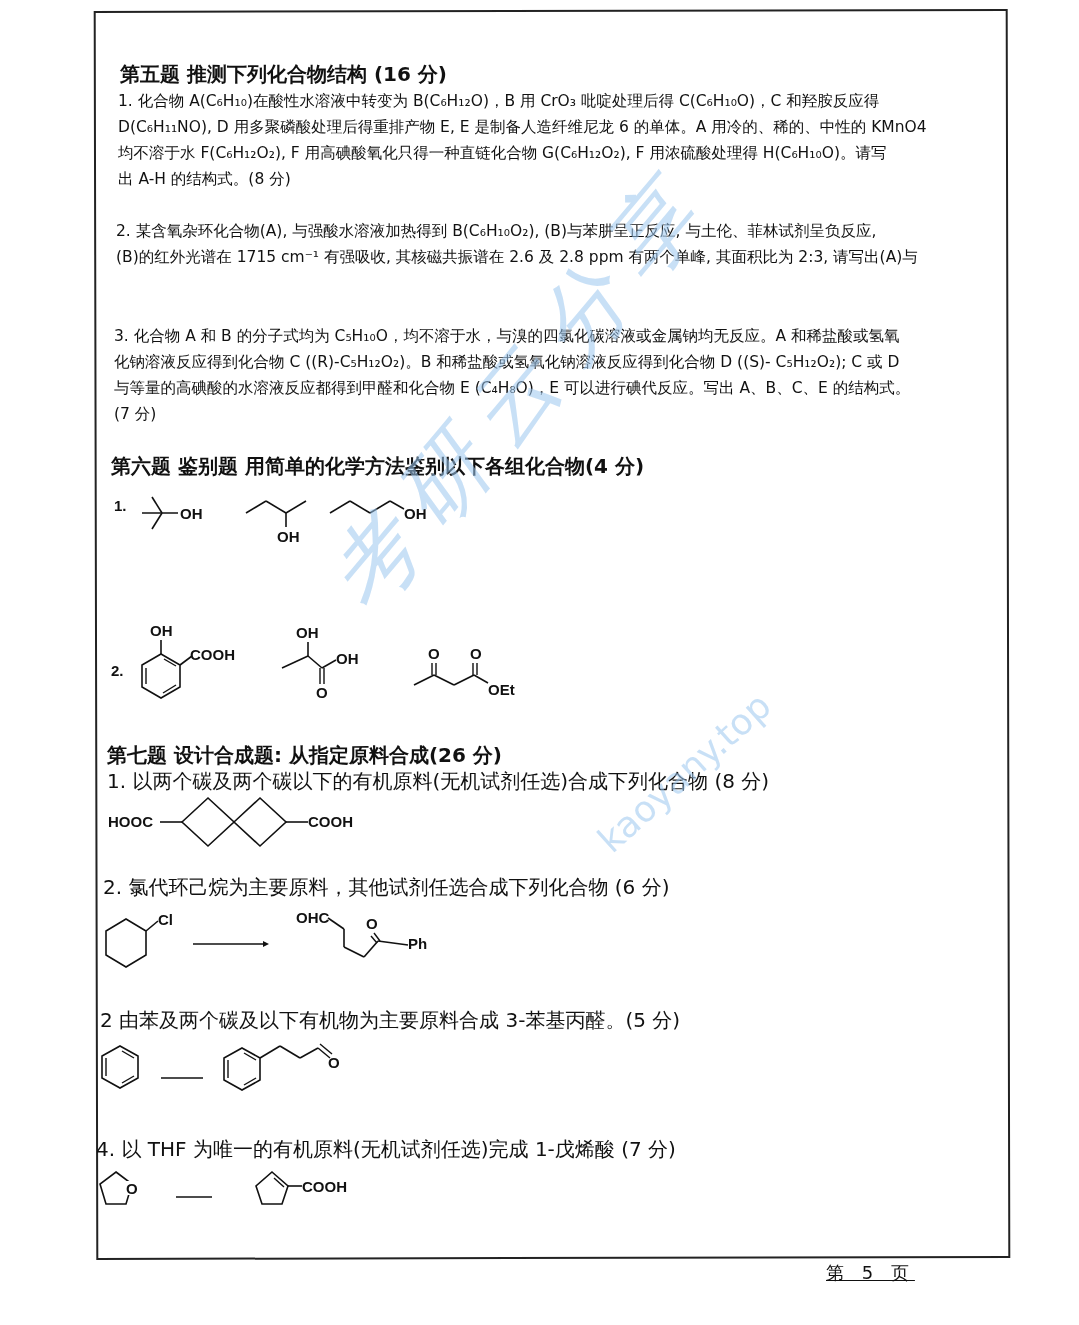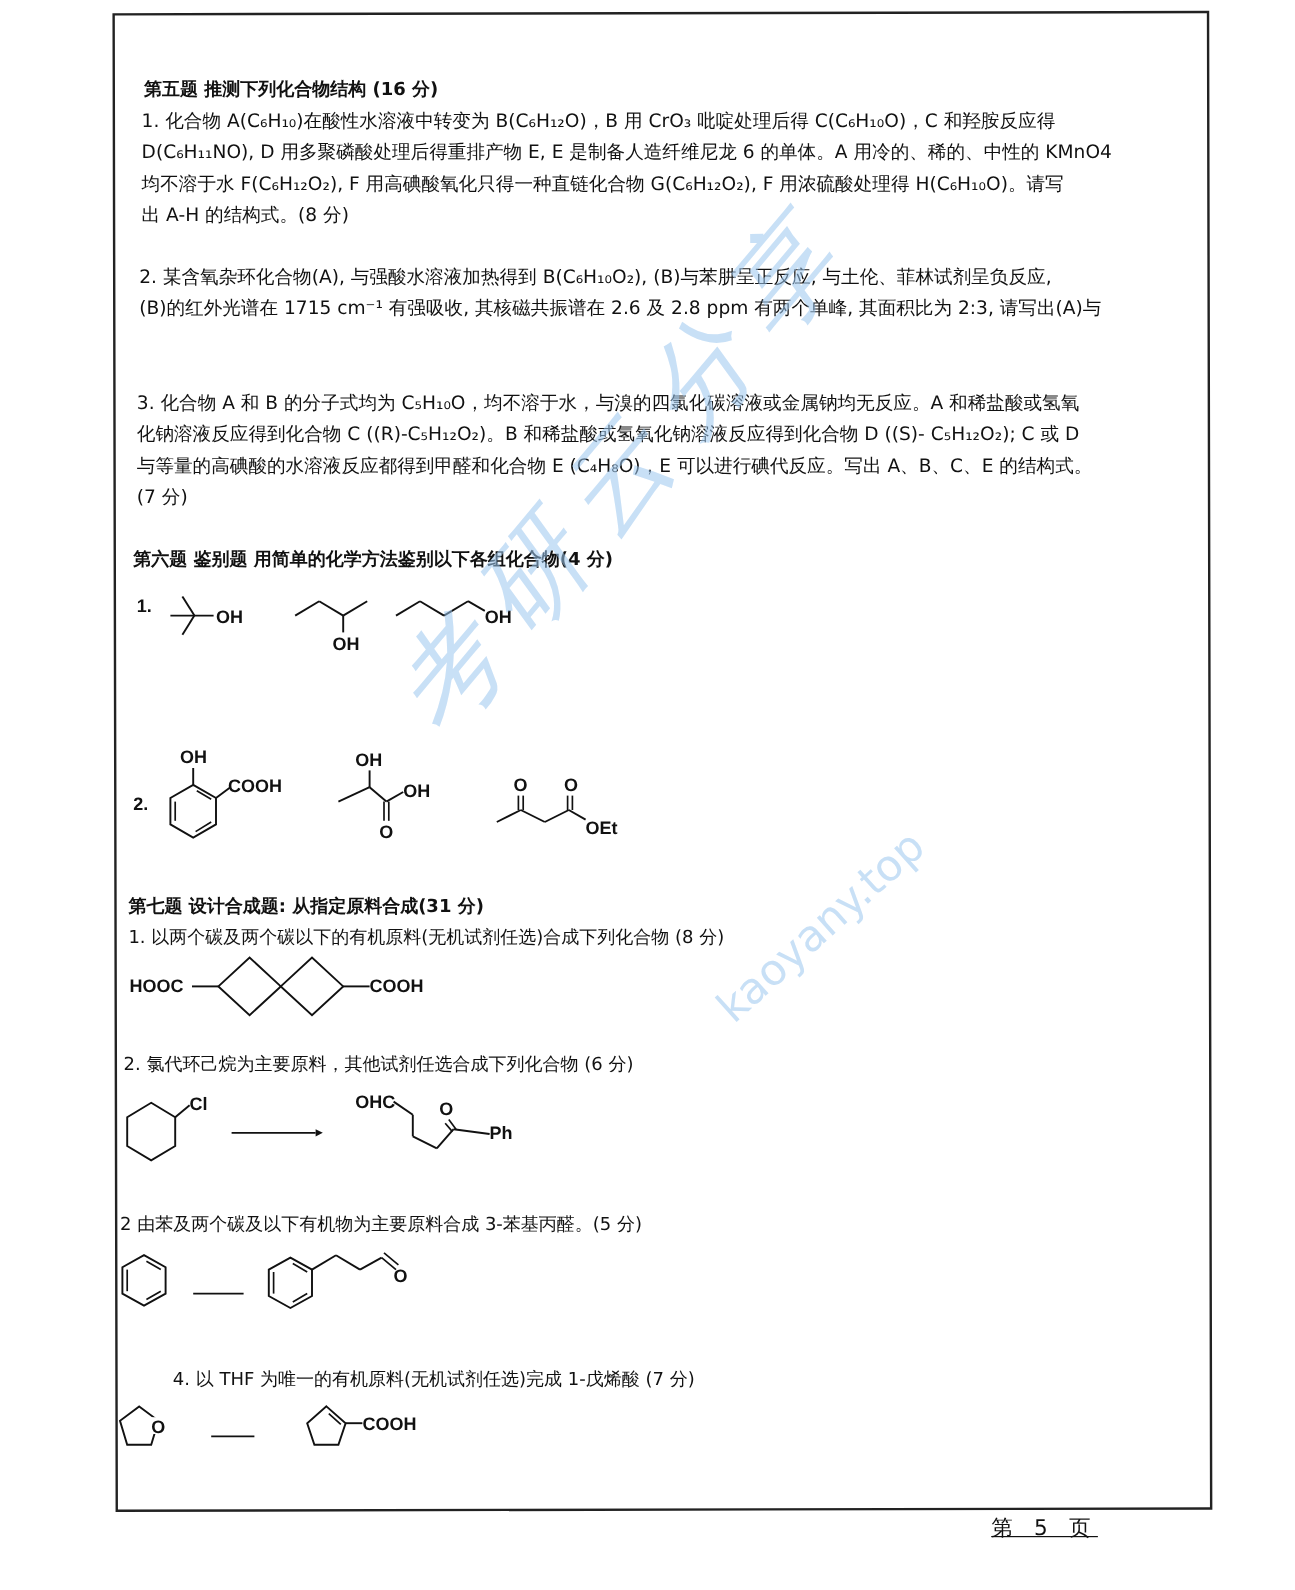--- a/index.html
+++ b/index.html
@@ -6,21 +6,21 @@
   body {
     width: 1079px; height: 1325px; position: relative; overflow: hidden;
     font-family: "DejaVu Sans", "Liberation Sans", sans-serif;
     color: #111;
   }
   .frame {
     position: absolute; left: 95px; top: 10px; width: 910px; height: 1245px;
     border: 2px solid #222; border-top-width: 2px;
     transform: rotate(-0.12deg);
   }
-  .txt { position: absolute; font-size: 15px; line-height: 26px; white-space: nowrap; }
+  .txt { position: absolute; font-size: 20px; line-height: 26px; white-space: nowrap; }
   .bold { font-weight: bold; }
   .para { position: absolute; font-size: 15.5px; line-height: 26px; width: 895px; }
   .chem { position: absolute; text-align: right; }
   .chem svg { overflow: visible; }
   .chem text { font-family: "Liberation Sans", sans-serif; font-size: 15px; font-weight: bold; fill: #111; }
   .lbl { position: absolute; font-size: 15px; font-weight: bold; font-family: "Liberation Sans", sans-serif; }
   .footer { position: absolute; left: 826px; top: 1261px; font-size: 18px; letter-spacing: 6px; text-decoration: underline; }
   .wm { position: absolute; color: #9cc7ef; opacity: 0.55; pointer-events: none; }
   .wm-cn { left: 300px; top: 560px; font-size: 88px; transform: rotate(-50deg); transform-origin: left top; letter-spacing: 20px; font-style: italic; }
   .wm-en { left: 590px; top: 830px; font-size: 36px; transform: rotate(-42deg); transform-origin: left top; font-family: "DejaVu Sans", sans-serif; }
@@ -121,21 +121,21 @@
     <line x1="22" y1="30" x2="42" y2="40" stroke="#111" stroke-width="1.6"></line>
     <line x1="42" y1="40" x2="62" y2="30" stroke="#111" stroke-width="1.6"></line>
     <text x="58" y="14">O</text>
     <line x1="61" y1="18" x2="61" y2="30" stroke="#111" stroke-width="1.4"></line>
     <line x1="65" y1="18" x2="65" y2="30" stroke="#111" stroke-width="1.4"></line>
     <line x1="62" y1="30" x2="76" y2="38" stroke="#111" stroke-width="1.6"></line>
     <text x="76" y="50">OEt</text>
   </svg>
 </div>
 
-<div class="txt bold" style="left:107px;top:742px;">第七题  设计合成题: 从指定原料合成(31 分)</div>
+<div class="txt bold" style="left:107px;top:742px;">第七题  设计合成题: 从指定原料合成(26 分)</div>
 <div class="txt" style="left:107px;top:768px;">1.   以两个碳及两个碳以下的有机原料(无机试剂任选)合成下列化合物 (8 分)</div>
 
 <div class="chem" style="left:108px;top:796px;">
   <svg width="260" height="52">
     <text x="0" y="31">HOOC</text>
     <line x1="52" y1="26" x2="74" y2="26" stroke="#111" stroke-width="1.6"></line>
     <polygon points="74,26 100,2 126,26 100,50" fill="none" stroke="#111" stroke-width="1.6"></polygon>
     <polygon points="126,26 152,2 178,26 152,50" fill="none" stroke="#111" stroke-width="1.6"></polygon>
     <line x1="178" y1="26" x2="200" y2="26" stroke="#111" stroke-width="1.6"></line>
     <text x="182" y="31" dx="18">COOH</text>
@@ -195,21 +195,21 @@
     <line x1="22" y1="45" x2="34" y2="38" stroke="#111" stroke-width="1.4"></line>
     <line x1="38" y1="18" x2="58" y2="6" stroke="#111" stroke-width="1.6"></line>
     <line x1="58" y1="6" x2="78" y2="18" stroke="#111" stroke-width="1.6"></line>
     <line x1="78" y1="18" x2="96" y2="8" stroke="#111" stroke-width="1.6"></line>
     <line x1="96" y1="8" x2="108" y2="18" stroke="#111" stroke-width="1.4"></line>
     <line x1="98" y1="4" x2="110" y2="14" stroke="#111" stroke-width="1.4"></line>
     <text x="106" y="28">O</text>
   </svg>
 </div>
 
-<div class="txt" style="left:96px;top:1136px;padding-left:48px;">4.  以 THF 为唯一的有机原料(无机试剂任选)完成 1-戊烯酸  (7 分)</div>
+<div class="txt" style="left:96px;top:1136px;">4.  以 THF 为唯一的有机原料(无机试剂任选)完成 1-戊烯酸  (7 分)</div>
 
 <div class="chem" style="left:98px;top:1170px;">
   <svg width="50" height="40">
     <polygon points="18,2 34,14 28,34 8,34 2,14" fill="none" stroke="#111" stroke-width="1.6"></polygon>
     <rect x="27" y="11" width="13" height="14" fill="#fff"></rect>
     <text x="28" y="24">O</text>
   </svg>
 </div>
 <div class="chem" style="left:176px;top:1185px;">
   <svg width="40" height="6">

